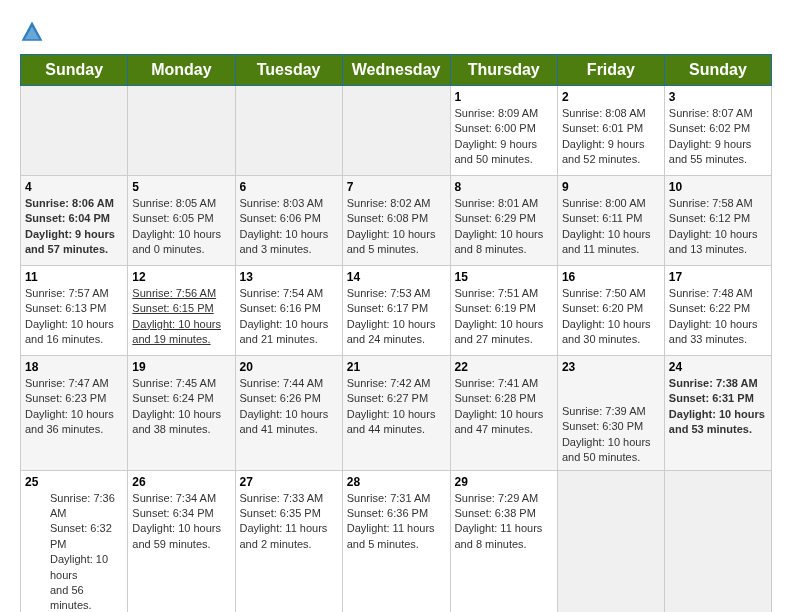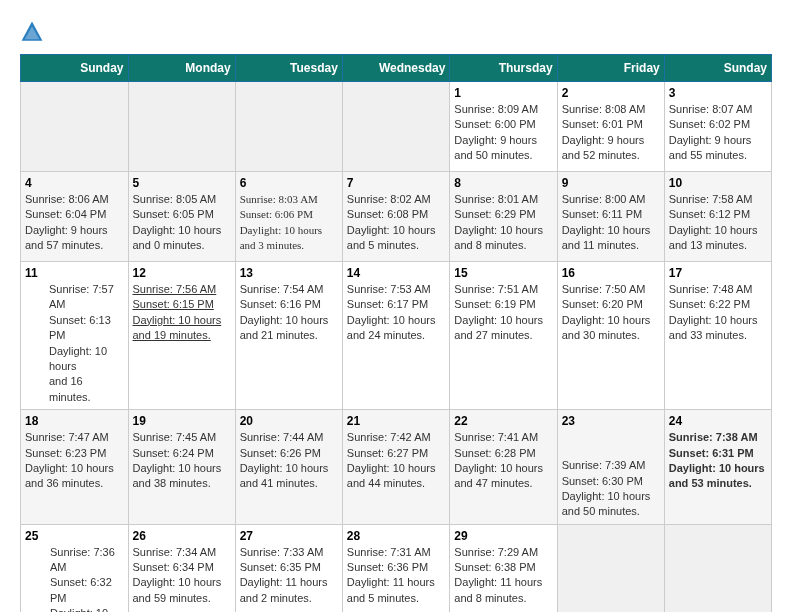--- a/index.html
+++ b/index.html
@@ -46,25 +46,25 @@
     .location {
       font-size: 16px;
       color: #555;
     }
     table {
       width: 100%;
       border-collapse: collapse;
       font-size: 11px;
     }
     thead th {
-      background-color: #0f766e;
+      background-color: #4d7c0f;
       color: white;
       padding: 6px 4px;
-      text-align: right;
-      font-size: 12px;
+      text-align: center;
+      font-size: 16px;
       border: 1px solid #1a6fa1;
     }
     tbody td {
       border: 1px solid #ccc;
       vertical-align: top;
       padding: 4px;
       width: 108px;
       min-height: 80px;
       height: 90px;
     }
@@ -146,35 +146,35 @@
           <div class="day-number">3</div>
           <div class="day-info" style="white-space: pre-line;">Sunrise: 8:07 AM
 Sunset: 6:02 PM
 Daylight: 9 hours
 and 55 minutes.</div>
         </td>
       </tr>
       <tr>
         <td>
           <div class="day-number">4</div>
-          <div class="day-info" style="white-space: pre-line;">Sunrise: 8:06 AM
+          <div class="day-info" style="white-space: pre-line; font-weight: bold;">Sunrise: 8:06 AM
 Sunset: 6:04 PM
 Daylight: 9 hours
 and 57 minutes.</div>
         </td>
         <td>
           <div class="day-number">5</div>
           <div class="day-info" style="white-space: pre-line;">Sunrise: 8:05 AM
 Sunset: 6:05 PM
 Daylight: 10 hours
 and 0 minutes.</div>
         </td>
         <td>
           <div class="day-number">6</div>
-          <div class="day-info" style="white-space: pre-line; font-family: Liberation Serif, serif;">Sunrise: 8:03 AM
+          <div class="day-info" style="white-space: pre-line;">Sunrise: 8:03 AM
 Sunset: 6:06 PM
 Daylight: 10 hours
 and 3 minutes.</div>
         </td>
         <td>
           <div class="day-number">7</div>
           <div class="day-info" style="white-space: pre-line;">Sunrise: 8:02 AM
 Sunset: 6:08 PM
 Daylight: 10 hours
 and 5 minutes.</div>
@@ -197,21 +197,21 @@
           <div class="day-number">10</div>
           <div class="day-info" style="white-space: pre-line;">Sunrise: 7:58 AM
 Sunset: 6:12 PM
 Daylight: 10 hours
 and 13 minutes.</div>
         </td>
       </tr>
       <tr>
         <td>
           <div class="day-number">11</div>
-          <div class="day-info" style="white-space: pre-line; margin-left: 24px;">Sunrise: 7:57 AM
+          <div class="day-info" style="white-space: pre-line;">Sunrise: 7:57 AM
 Sunset: 6:13 PM
 Daylight: 10 hours
 and 16 minutes.</div>
         </td>
         <td>
           <div class="day-number">12</div>
           <div class="day-info" style="white-space: pre-line; text-decoration: underline;">Sunrise: 7:56 AM
 Sunset: 6:15 PM
 Daylight: 10 hours
 and 19 minutes.</div>

